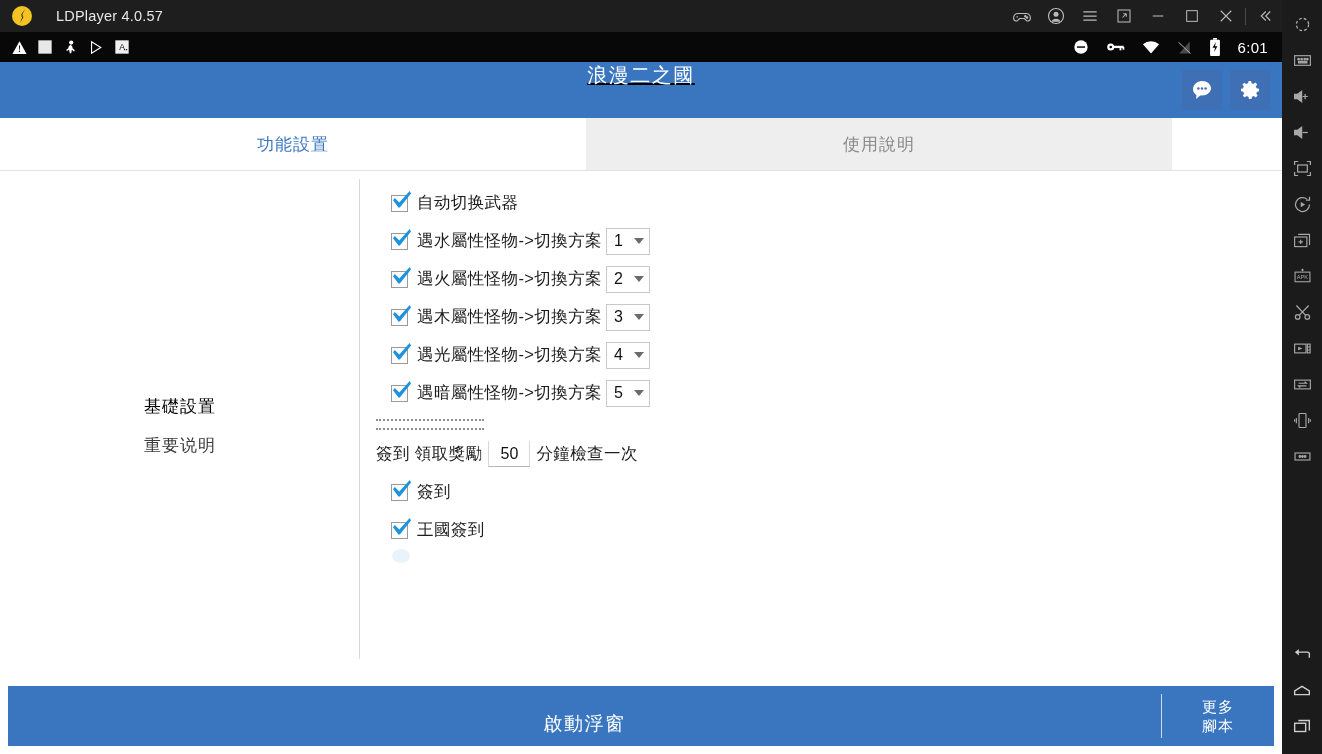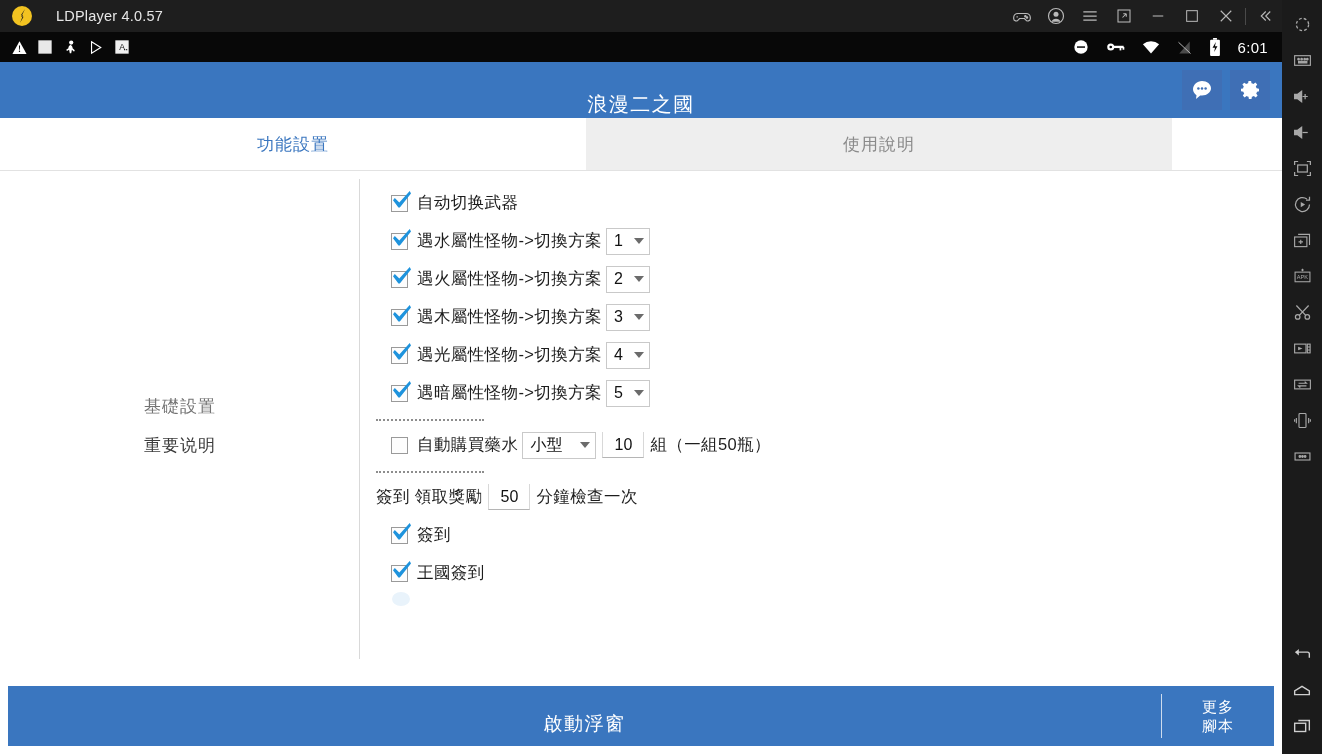--- a/index.html
+++ b/index.html
@@ -57,21 +57,21 @@
     width: 40px; height: 36px; display: flex; align-items: center; justify-content: center;
     color: #a8a8a8;
   }
   .rail-top-pad { height: 6px; }
   .rail-spacer { flex: 1 1 auto; }
   .rail-nav { width: 40px; height: 36px; display:flex; align-items:center; justify-content:center; color:#cfcfcf; }
 
   
   .app-header {
     position: absolute; top: 62px; left: 0; width: 1282px; height: 56px;
-    background: #3a76bf; display: flex; align-items: flex-end; justify-content: center;
+    background: #3a76bf; display: flex; align-items: flex-start; justify-content: center; text-decoration: underline;
   }
   .app-title { color: #ffffff; font-size: 20px; letter-spacing: 1.5px; }
   .hdr-actions { position: absolute; right: 12px; top: 8px; display: flex; gap: 8px; }
   .hdr-btn {
     width: 40px; height: 40px; background: #3f6fb5; display: flex;
     align-items: center; justify-content: center; color: #fff;
   }
 
   
   .tabs {
@@ -91,21 +91,21 @@
   .body-area {
     position: absolute; top: 171px; left: 0; width: 1282px; height: 509px;
     background: #ffffff;
   }
   .side-menu {
     position: absolute; left: 0; top: 0; width: 360px; height: 509px;
     display: flex; flex-direction: column; align-items: center; justify-content: center;
     gap: 16px;
   }
   .side-item { font-size: 17px; color: #3b3b3b; letter-spacing: 1px; }
-  .side-item.active { color: #737373; text-align: center; }
+  .side-item.active { color: #000000; text-align: center; }
 
   .vdivider {
     position: absolute; left: 359px; top: 8px; width: 1px; height: 480px; background: #d9d9d9;
   }
 
   .content {
     position: absolute; left: 360px; top: 0; width: 922px; height: 509px;
     padding: 13px 0 0 12px; overflow: hidden;
   }
 
@@ -388,31 +388,20 @@
         <div class="cb checked"></div>
         <div class="lbl">遇暗屬性怪物-&gt;切換方案</div>
         <div class="sel">
           <span>5</span>
           <span class="caret"></span>
         </div>
       </div>
 
       <div class="dotted"></div>
 
-      <div class="row">
-        <div class="cb"></div>
-        <div class="lbl">自動購買藥水</div>
-        <div class="sel wide">
-          <span>小型</span>
-          <span class="caret"></span>
-        </div>
-        <input class="uin" value="10" style="">
-        <span class="txt">組</span>
-        <span class="txt">（一組50瓶）</span>
-      </div>
 
       <div class="dotted"></div>
 
       <div class="row">
         <span class="txt" style="margin-left:4px">簽到 領取獎勵</span>
         <input class="uin" value="50" style="">
         <span class="txt">分鐘檢查一次</span>
       </div>
 
       <div class="row">

